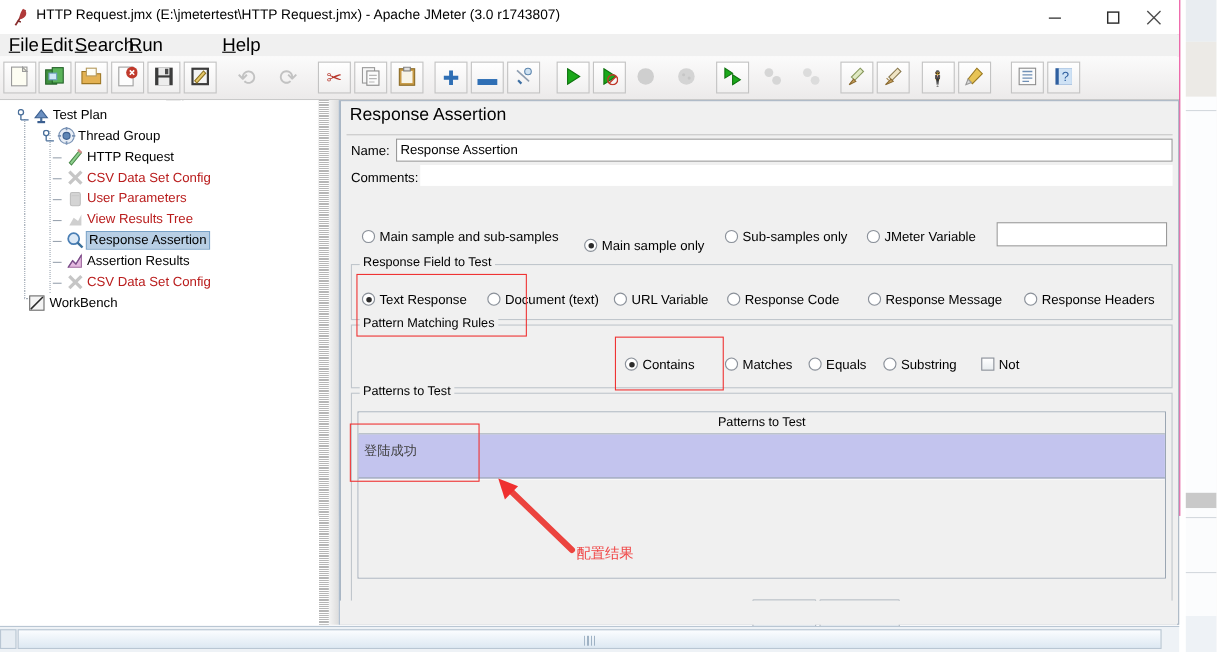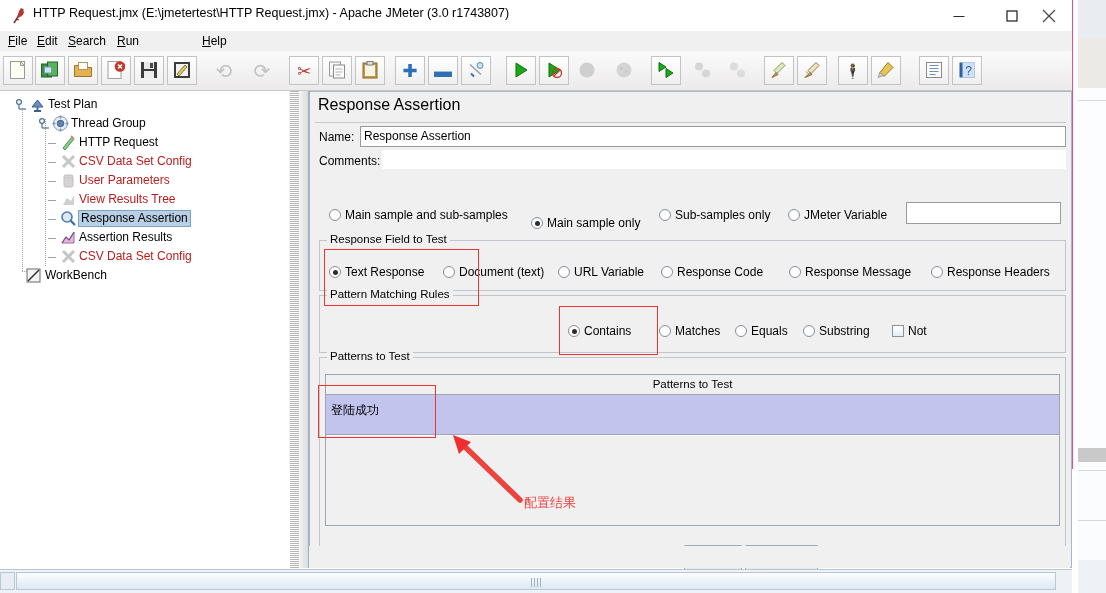--- a/index.html
+++ b/index.html
@@ -25,21 +25,21 @@
   .title-icon{position:absolute;left:10px;top:6px;width:18px;height:19px;}
   .title-text{position:absolute;left:33px;top:6px;font-size:12.5px;color:#000;white-space:nowrap;}
   .wbtn{position:absolute;top:0;width:46px;height:31px;cursor:default;}
   .wbtn svg{position:absolute;left:50%;top:50%;transform:translate(-50%,-50%);}
   #btn-min{left:936px;}
   #btn-max{left:989px;}
   #btn-close{left:1026px;}
 
   
   .menubar{position:absolute;left:0;top:31px;width:1072px;height:20px;background:#f0f0f0;}
-  .menu-item{position:absolute;top:2px;height:16px;font-size:12px;color:#000;
+  .menu-item{position:absolute;top:2px;height:16px;font-size:17px;color:#000;
              padding:0 5px;line-height:16px;cursor:default;white-space:nowrap;}
   .menu-item u{text-decoration:underline;}
 
   
   .toolbar{position:absolute;left:0;top:51px;width:1072px;height:39px;
            background:linear-gradient(#fbfbfb,#eceaea);border-bottom:1px solid #c9c9c9;}
   .tb-btn{position:absolute;top:5px;width:30px;height:29px;border:1px solid #c3c3c3;
           background:linear-gradient(#ffffff,#f0efef);box-sizing:border-box;cursor:default;}
   .tb-btn.noborder{border-color:transparent;background:transparent;}
   .tb-btn .g{position:absolute;left:50%;top:50%;transform:translate(-50%,-50%);
@@ -90,21 +90,21 @@
   .chk{position:relative;display:inline-block;width:12px;height:12px;border:1px solid #8a9099;
        background:linear-gradient(#ffffff,#e8ecef);vertical-align:-2px;margin-right:4px;box-sizing:border-box;}
 
   
   .tablewrap{position:absolute;background:#ffffff;border:1px solid #9ba6b2;box-sizing:border-box;}
   .thead{position:absolute;left:0;top:0;width:100%;height:20px;background:#f0f0f0;
          border-bottom:1px solid #9ba6b2;box-sizing:border-box;}
   .thead .th{position:absolute;width:100%;text-align:center;top:3px;font-size:11.5px;color:#000;}
   .trow{position:absolute;left:0;top:20px;width:100%;height:40px;background:#c3c4ee;
         border-bottom:1px solid #9ba6b2;box-sizing:border-box;}
-  .trow .cell{position:absolute;left:5px;top:7px;font-size:12px;color:#000000;}
+  .trow .cell{position:absolute;left:5px;top:7px;font-size:12px;color:#404040;}
   .tfill{position:absolute;left:0;top:61px;width:100%;bottom:0;background:#f0f0f0;}
 
   
   .btn{position:absolute;height:25px;border:1px solid #a0aab4;box-sizing:border-box;
        background:linear-gradient(#fdfdfd,#e3e8ee);font-size:12px;color:#000;
        text-align:center;line-height:23px;cursor:default;border-radius:1px;}
 
   
   .redbox{position:absolute;border:1.5px solid #ef3333;box-sizing:border-box;pointer-events:none;}
   .anno-text{position:absolute;font-size:13px;color:#f04343;white-space:nowrap;}

